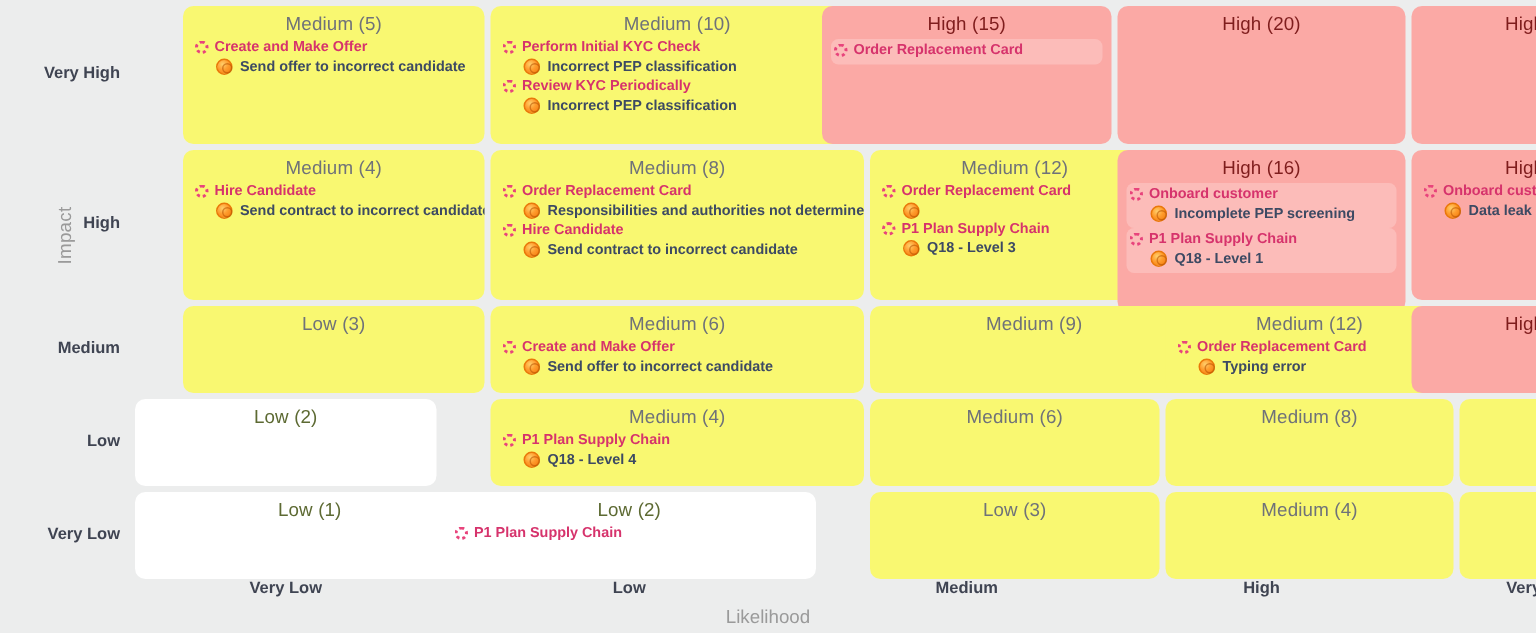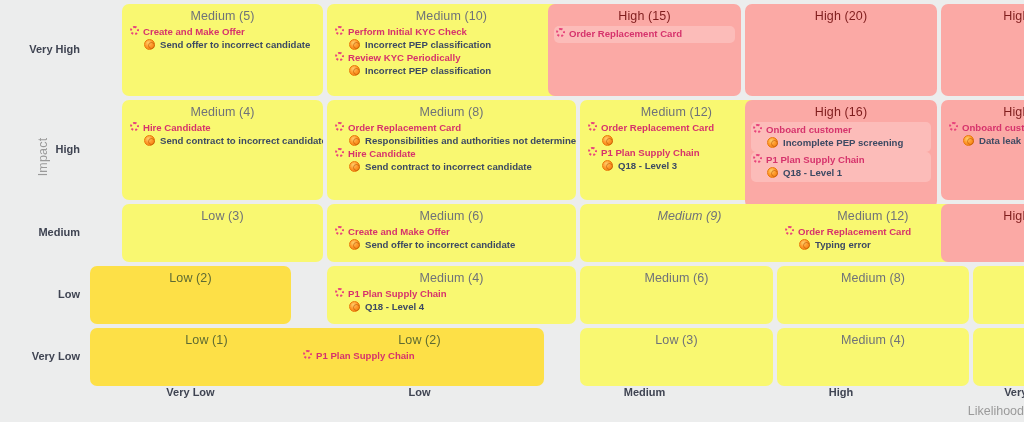--- a/index.html
+++ b/index.html
@@ -15,21 +15,21 @@
   
   .axis-y-title{
     position:absolute; left:8px; top:150px;
     width:70px; text-align:center;
     font-size:12.5px; color:#9a9a9a;
     transform:rotate(-90deg); transform-origin:center center;
     letter-spacing:.2px;
   }
   .axis-x-title{
     position:absolute; left:0; top:404px; width:1024px;
-    text-align:right; font-size:12.5px; color:#9a9a9a;
+    text-align:center; font-size:12.5px; color:#9a9a9a;
   }
 
   
   .ylabel{
     position:absolute; left:0; width:80px;
     text-align:right; font-size:11px; font-weight:bold;
     color:#3f4452;
   }
   
   .xlabel{
@@ -41,34 +41,34 @@
   
   #grid{ position:absolute; left:86px; top:2px; width:936px; height:382px; }
   .cell{
     position:absolute;
     border-radius:7px;
     padding:5px 6px 4px 6px;
     overflow:hidden;
   }
   .cell.yellow{ background:#f9f871;margin-left:32px; }
   .cell.pink  { background:#fba9a5; }
-  .cell.green { background:#fde047; }
+  .cell.green { background:#ffffff; }
 
   .cell-score{
     text-align:center; font-size:12.5px; color:#6f7279;
     margin-bottom:3px; letter-spacing:.1px;
     font-family:"Liberation Sans", sans-serif;
   }
   .cell.pink .cell-score{ color:#7f1d1d; }
   .cell.green .cell-score{ color:#5d6a33; }
 
   .items{ padding-left:2px; }
 
   .proc-row{
-    display:flex; gap:4px;
+    display:flex; align-items:center; gap:4px;
     line-height:1.25; margin-bottom:1px;
   }
   .risk-row{
     display:flex; align-items:center; gap:5px;
     line-height:1.25; margin-bottom:1px; padding-left:14px;
   }
   .proc-label{
     font-size:9.6px; font-weight:bold; color:#d6336c;
     white-space:nowrap;
   }
@@ -302,21 +302,21 @@
               <span class="proc-icon"></span>
               <span class="proc-label">Create and Make Offer</span>
             </div>
             <div class="risk-row">
               <span class="risk-icon"></span>
               <span class="risk-label">Send offer to incorrect candidate</span>
             </div>
           </div>
         </div>
       </div>
-      <div class="cell yellow" style="left: 462px; top: 202px; width: 219px; height: 58px; font-style: italic;">
+      <div class="cell yellow" style="left: 462px; top: 202px; width: 219px; height: 58px;">
         <div class="cell-score">Medium (9)</div>
       </div>
       <div class="cell yellow" style="left: 659px; top: 202px; width: 192px; height: 58px;">
         <div class="cell-score">Medium (12)</div>
         <div class="items">
           <div>
             <div class="proc-row">
               <span class="proc-icon"></span>
               <span class="proc-label">Order Replacement Card</span>
             </div>

